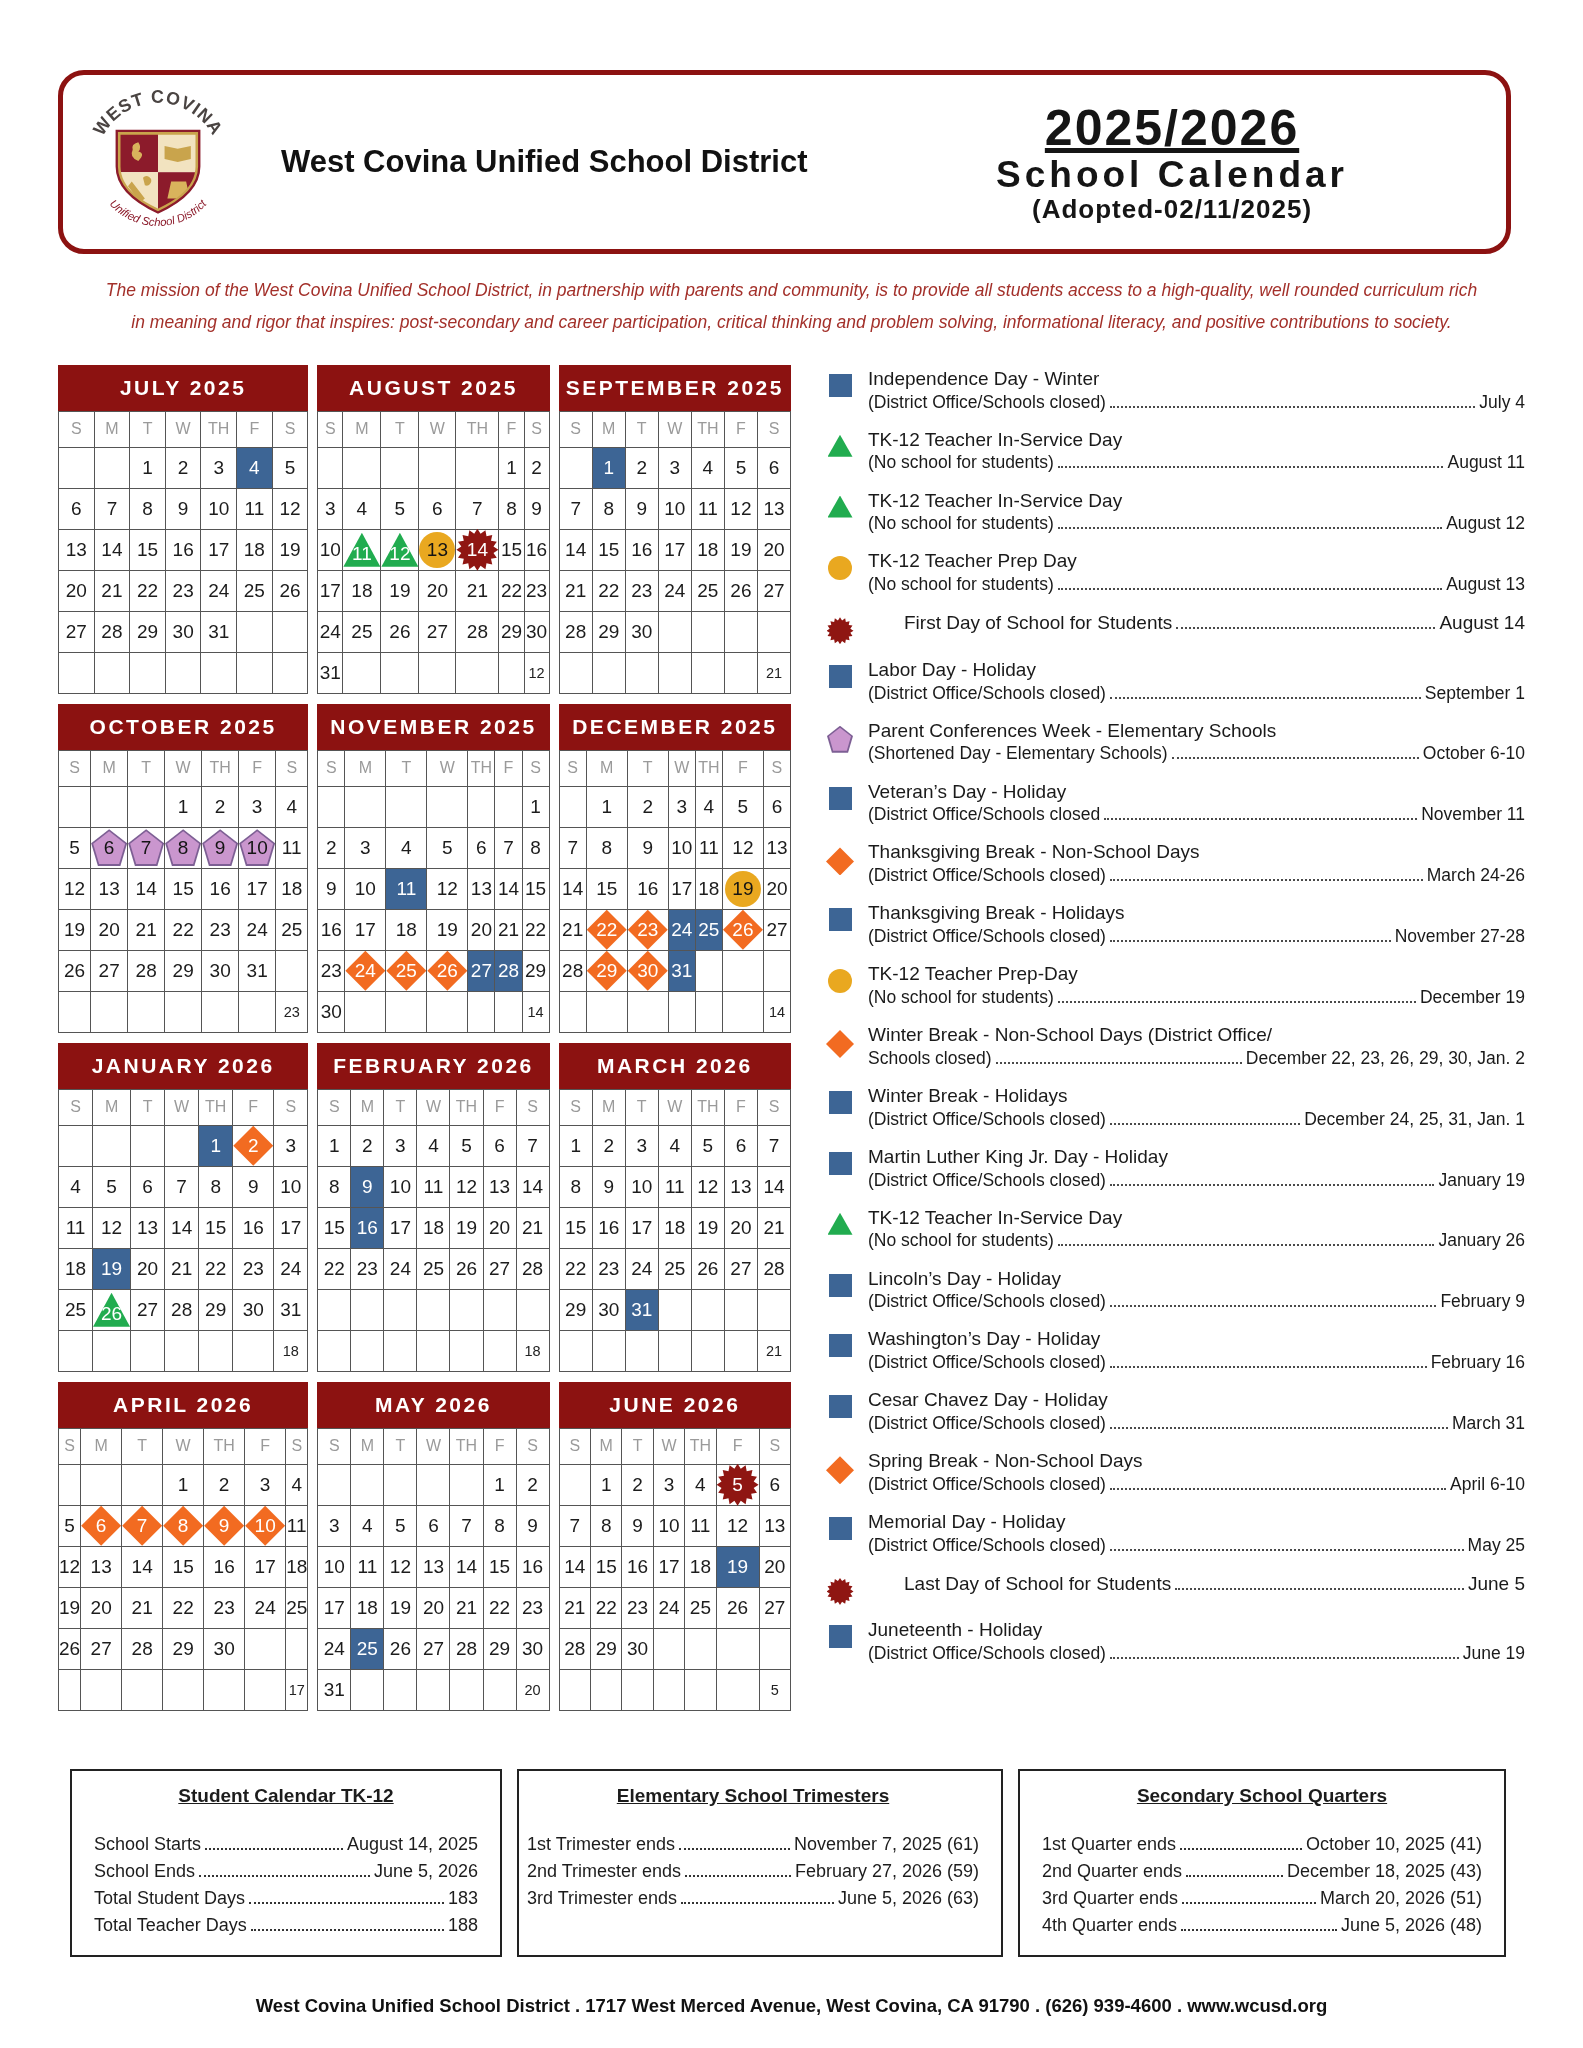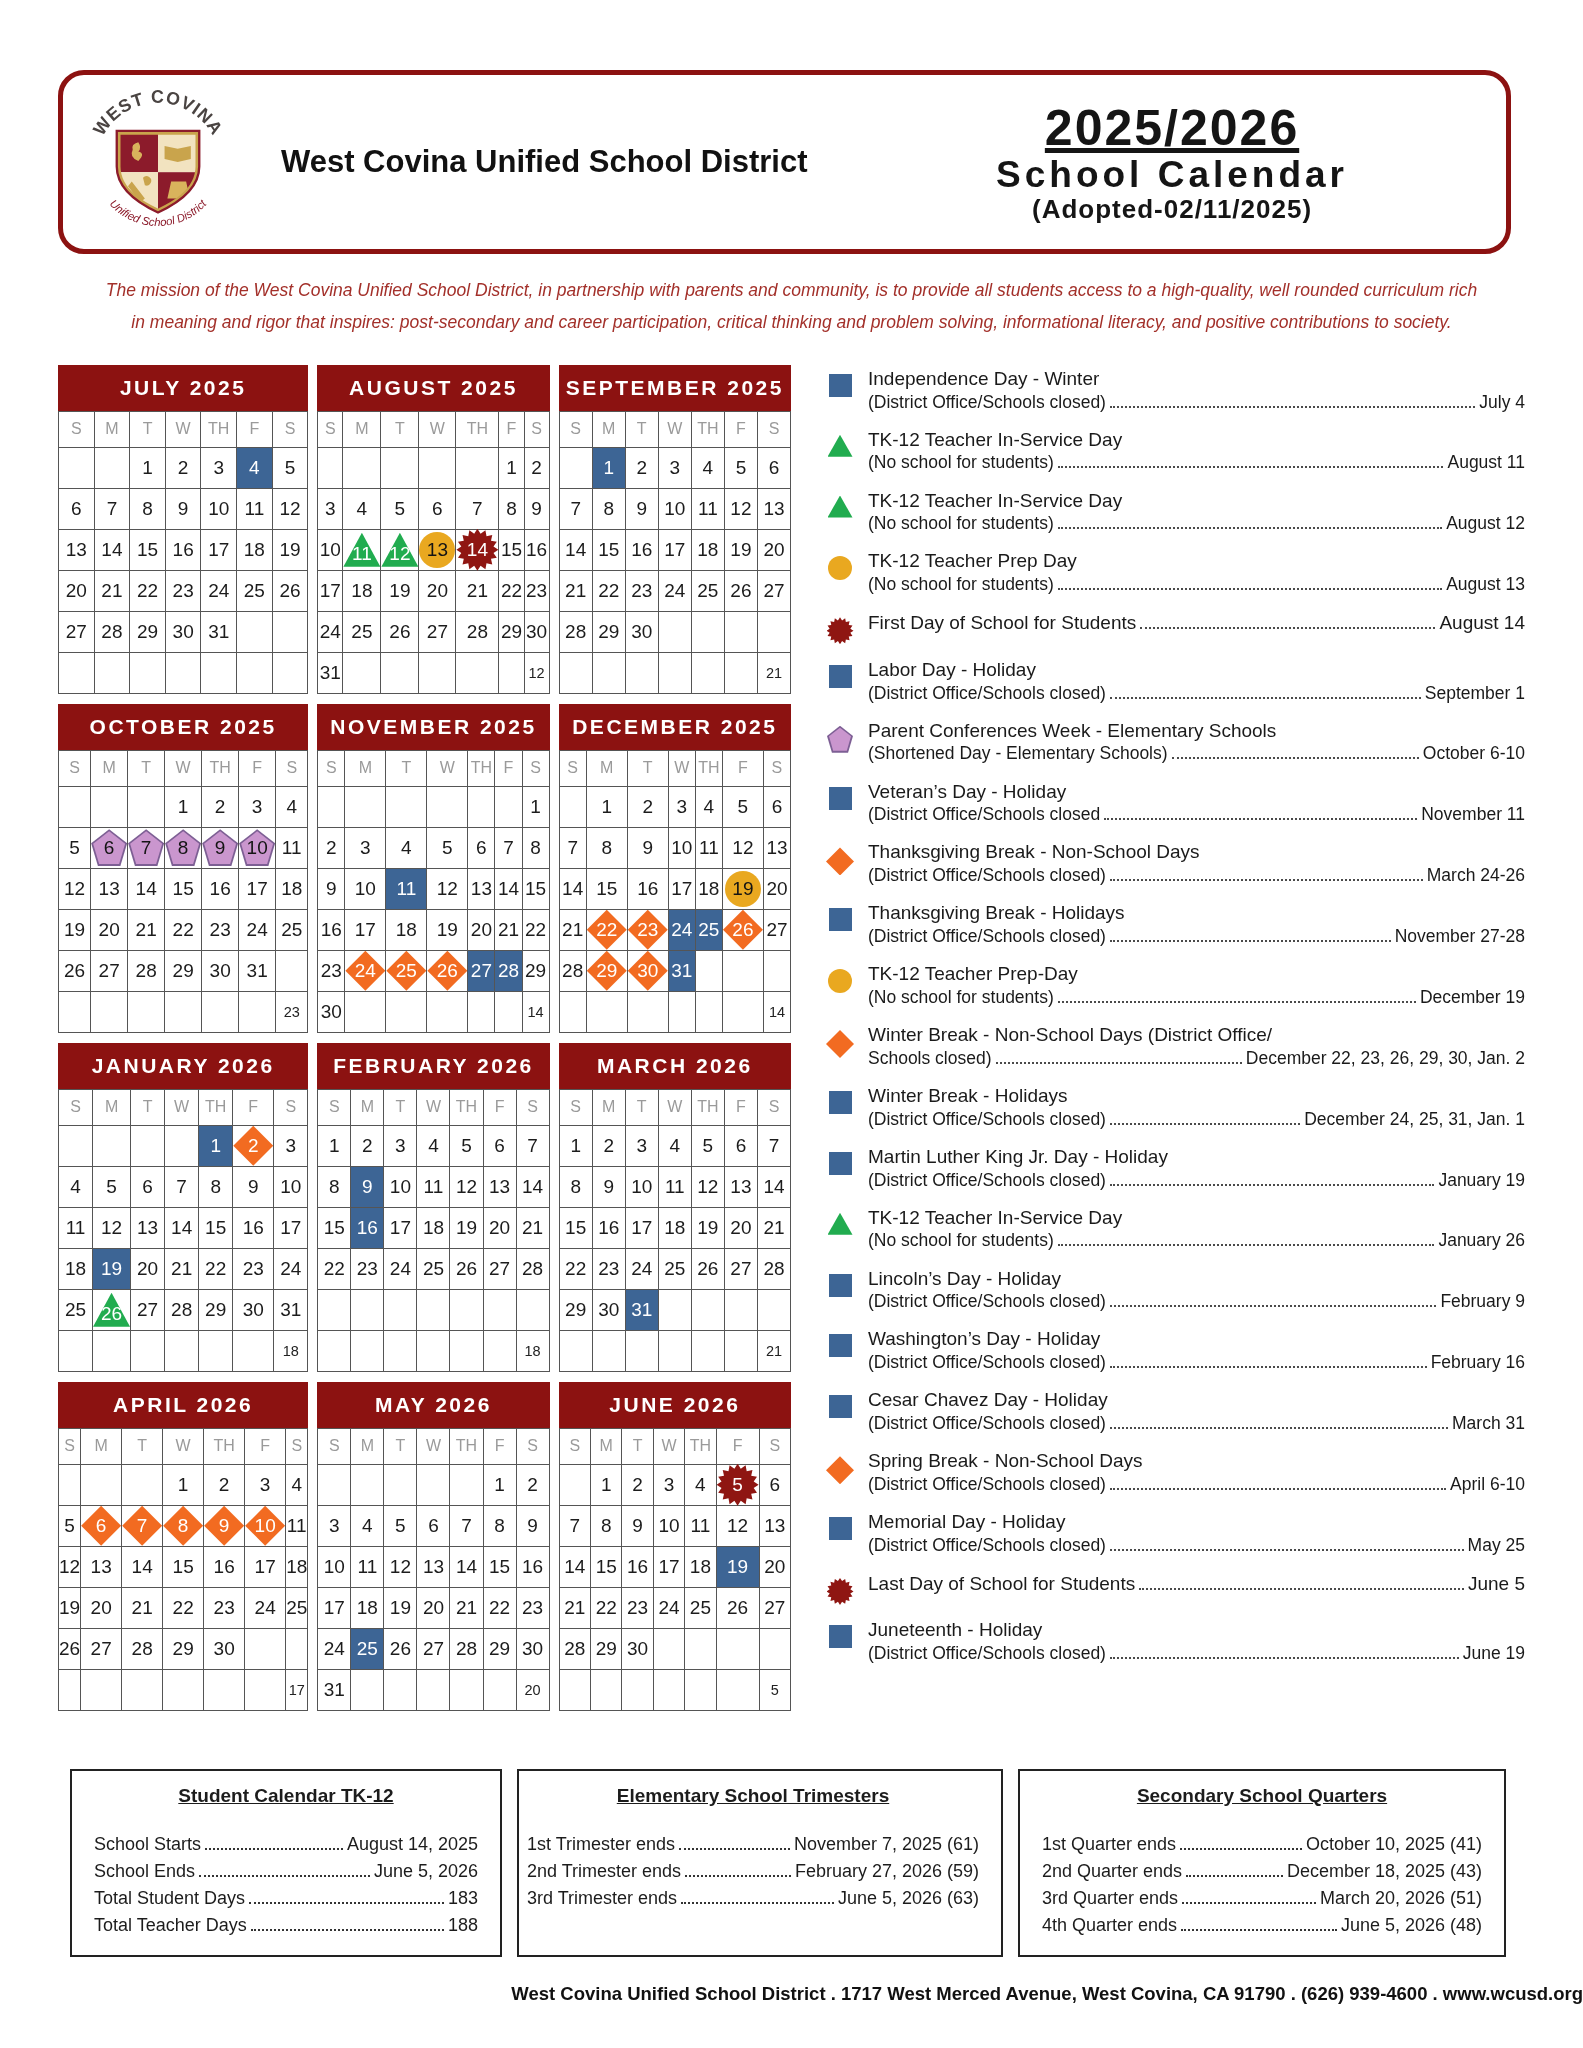--- a/index.html
+++ b/index.html
@@ -69,37 +69,37 @@
   .legend-icon { flex:none; width:30px; display:flex; justify-content:center; align-items:flex-start; padding-top:7px; }
   .legend-icon .shp.square { width:23px; height:23px; background:var(--holiday-blue,#3D6595); }
   .legend-icon .shp.triangle { width:25px; height:22px; }
   .legend-icon .shp.circle { width:24px; height:24px; }
   .legend-icon .shp.diamond { width:28px; height:28px; }
   .legend-icon .shp.pentagon { width:26px; height:27px; }
   .legend-icon .shp.star { width:27px; height:27px; }
   .legend-text { flex:1; }
   .lg-title { font-size:19px; color:#1a1a1a; line-height:1.25; }
   .lg-row { display:flex; align-items:baseline; font-size:17.5px; color:#1a1a1a; line-height:1.35; }
-  .lg-row.title-row { font-size:19px; }
+  .lg-row.title-row { font-size:19px;margin-left:36px; }
   .leader { flex:1; border-bottom:2px dotted #4a4a4a; margin:0 4px 4px 4px; min-width:14px; }
   .lg-date { white-space:nowrap; }
 
   
   .boxes { display:flex; gap:15px; margin:58px 58px 0 70px; }
   .ibox { border:2px solid #222; background:#fff; padding:14px 22px 16px 22px; }
   .ibox-1 { width:432px; }
   .ibox-2 { width:486px;padding-left:8px; }
   .ibox-3 { width:488px; }
   .ibox-title { text-align:center; font-size:19px; font-weight:bold; text-decoration:underline; margin-bottom:24px; }
   .ibox-row { display:flex; align-items:baseline; font-size:18px; line-height:1.5; }
   .ibox-row .leader { border-bottom:2px dotted #333; }
   .ibox-value { white-space:nowrap; }
 
   
-  .footer { text-align:right; font-size:18.5px; font-weight:bold; color:#111; margin-top:26px; }
+  .footer { text-align:center; font-size:18.5px; font-weight:bold; color:#111; margin-top:38px; }
 </style>
 </head>
 <body>
 
 <div class="page">
 
   <div class="header-box">
     <div class="logo-wrap">
       <svg width="150" height="152" viewBox="0 0 160 162">
         <defs>

